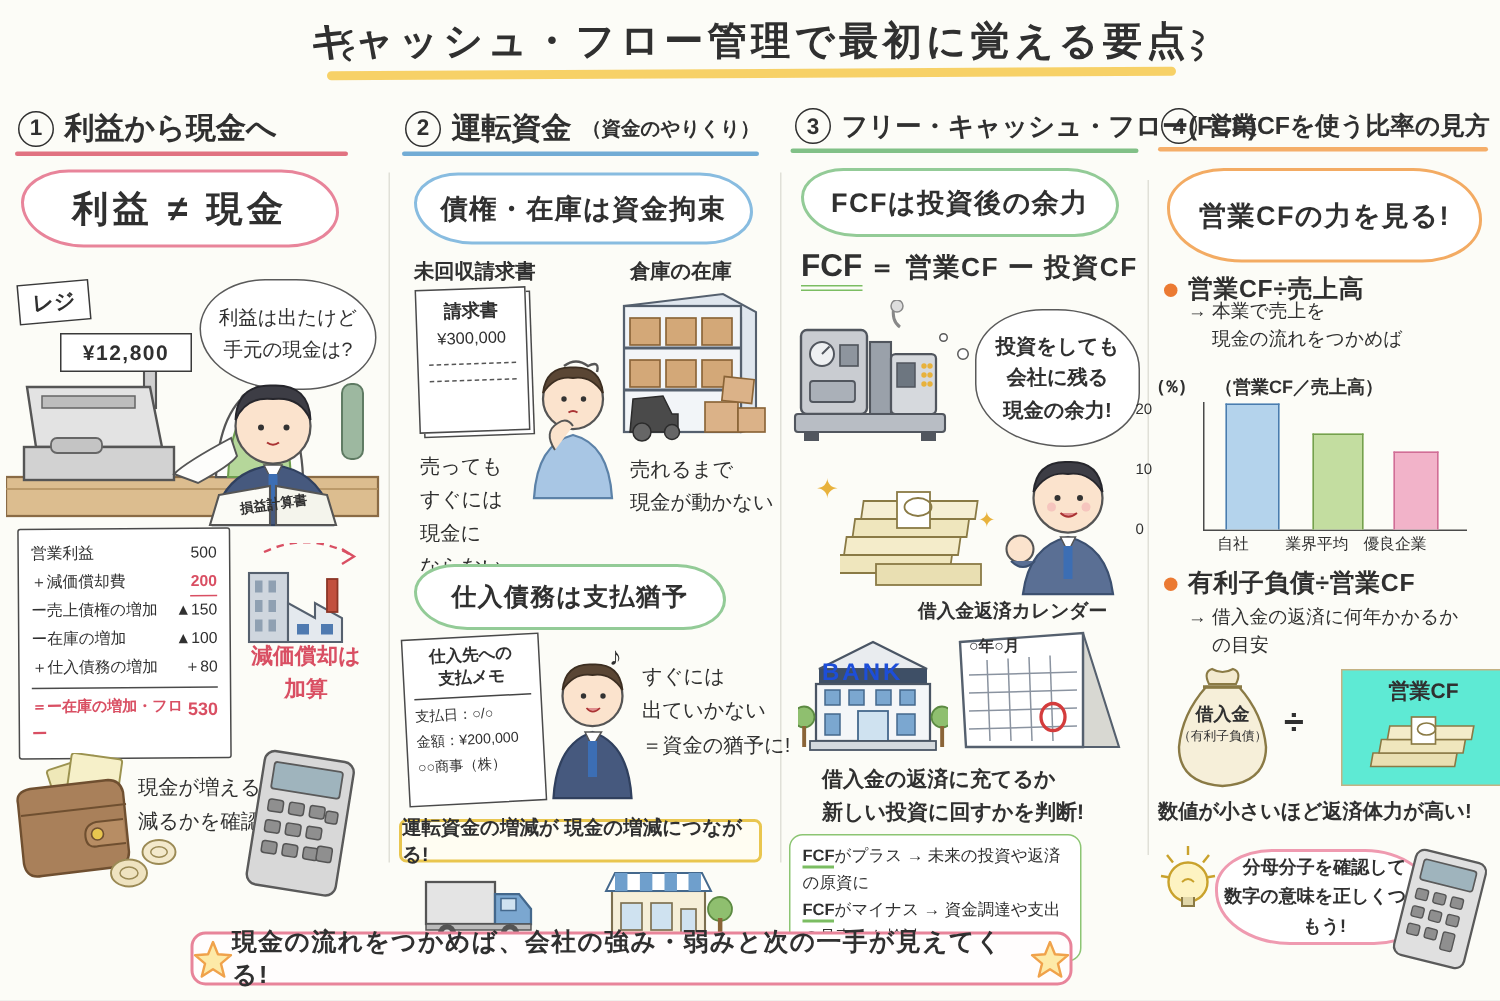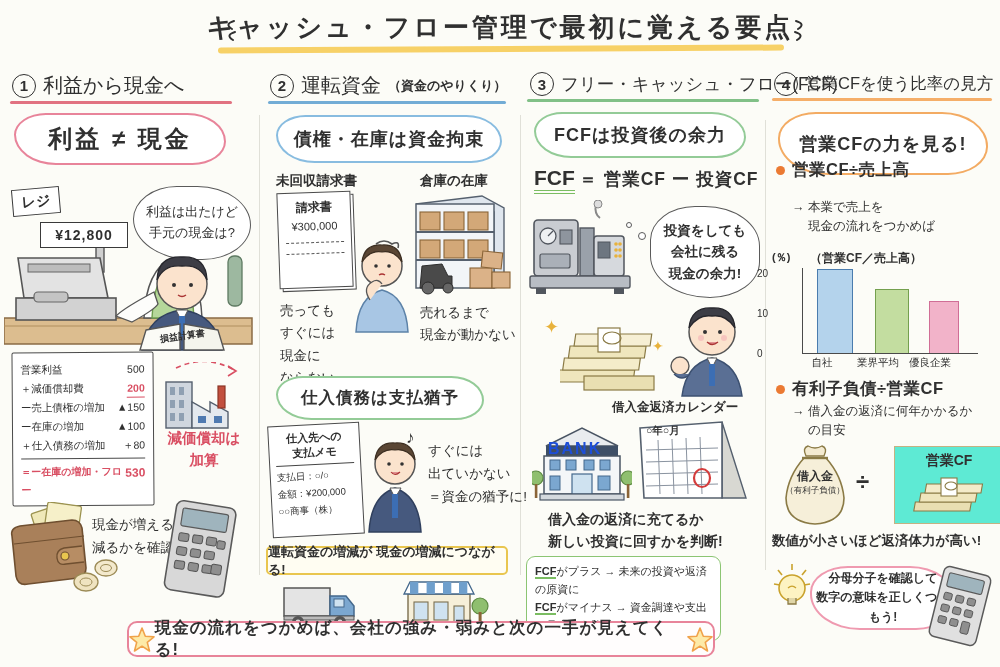--- a/index.html
+++ b/index.html
@@ -10,21 +10,21 @@
   .pre { white-space:pre-line; }
 
   
   .title-row { top:10px; left:0; width:1000px; text-align:center; }
   .title-text { font-size:26px; font-weight:bold; letter-spacing:3px; }
   .title-underline { top:46px; left:218px; width:566px; height:6px; border-radius:4px; opacity:.85; transform:rotate(-.3deg); }
 
   
   .col-header { display:flex; align-items:center; gap:7px; }
   .circle-num { display:inline-flex; align-items:center; justify-content:center; width:24px; height:24px; border:1.8px solid #303030; border-radius:50%; font-size:15px; font-weight:bold; flex:0 0 auto; }
-  .col-title { font-weight:normal; }
+  .col-title { font-weight:bold; }
   .hrule { height:3px; border-radius:2px; opacity:.8; }
 
   
   .cloud { background:#fff; border-width:2.2px; border-style:solid; display:flex; align-items:center; justify-content:center; text-align:center; border-radius:38px 46px 40px 50px / 26px 34px 28px 36px; }
   .thought { background:#fff; border:1.8px solid #5a5a5a; border-radius:45px 55px 50px 60px / 34px 40px 36px 42px; display:flex; align-items:center; justify-content:center; text-align:center; }
   .tail-dot { background:#fff; border:1.5px solid #5a5a5a; border-radius:50%; }
 
   .divider { width:1px; background:#e0e0d8; }
 
   
@@ -466,21 +466,21 @@
   <div class="abs col-header" style="top:72px;left:774px">
     <span class="circle-num">4</span>
     <span class="col-title" style="font-size:16.5px">営業CFを使う比率の見方</span>
   </div>
   <div class="abs hrule" style="top: 98px; left: 772px; width: 220px; background: rgb(242, 154, 69);"></div>
 
   <div class="abs cloud" style="top: 112px; left: 778px; width: 210px; height: 63px; border-color: rgb(243, 171, 99);">
     <span style="font-size:18px;font-weight:bold;letter-spacing:1px">営業CFの力を見る!</span>
   </div>
 
-  <div class="abs ratio-title" style="top:159px;left:776px">
+  <div class="abs ratio-title" style="top:182px;left:776px">
     <span class="bullet-dot"></span>
     <span>営業CF÷売上高</span>
   </div>
   <div class="abs pre ratio-desc" style="top:198px;left:792px">→ 本業で売上を
 　 現金の流れをつかめば</div>
 
   <div class="abs chart" style="top:244px;left:772px">
     <span class="abs" style="top:6px;left:0;font-size:11px;font-weight:bold">(％)</span>
     <span class="abs" style="top:6px;left:38px;font-size:12px;font-weight:bold">（営業CF／売上高）</span>
     <div class="plot">

